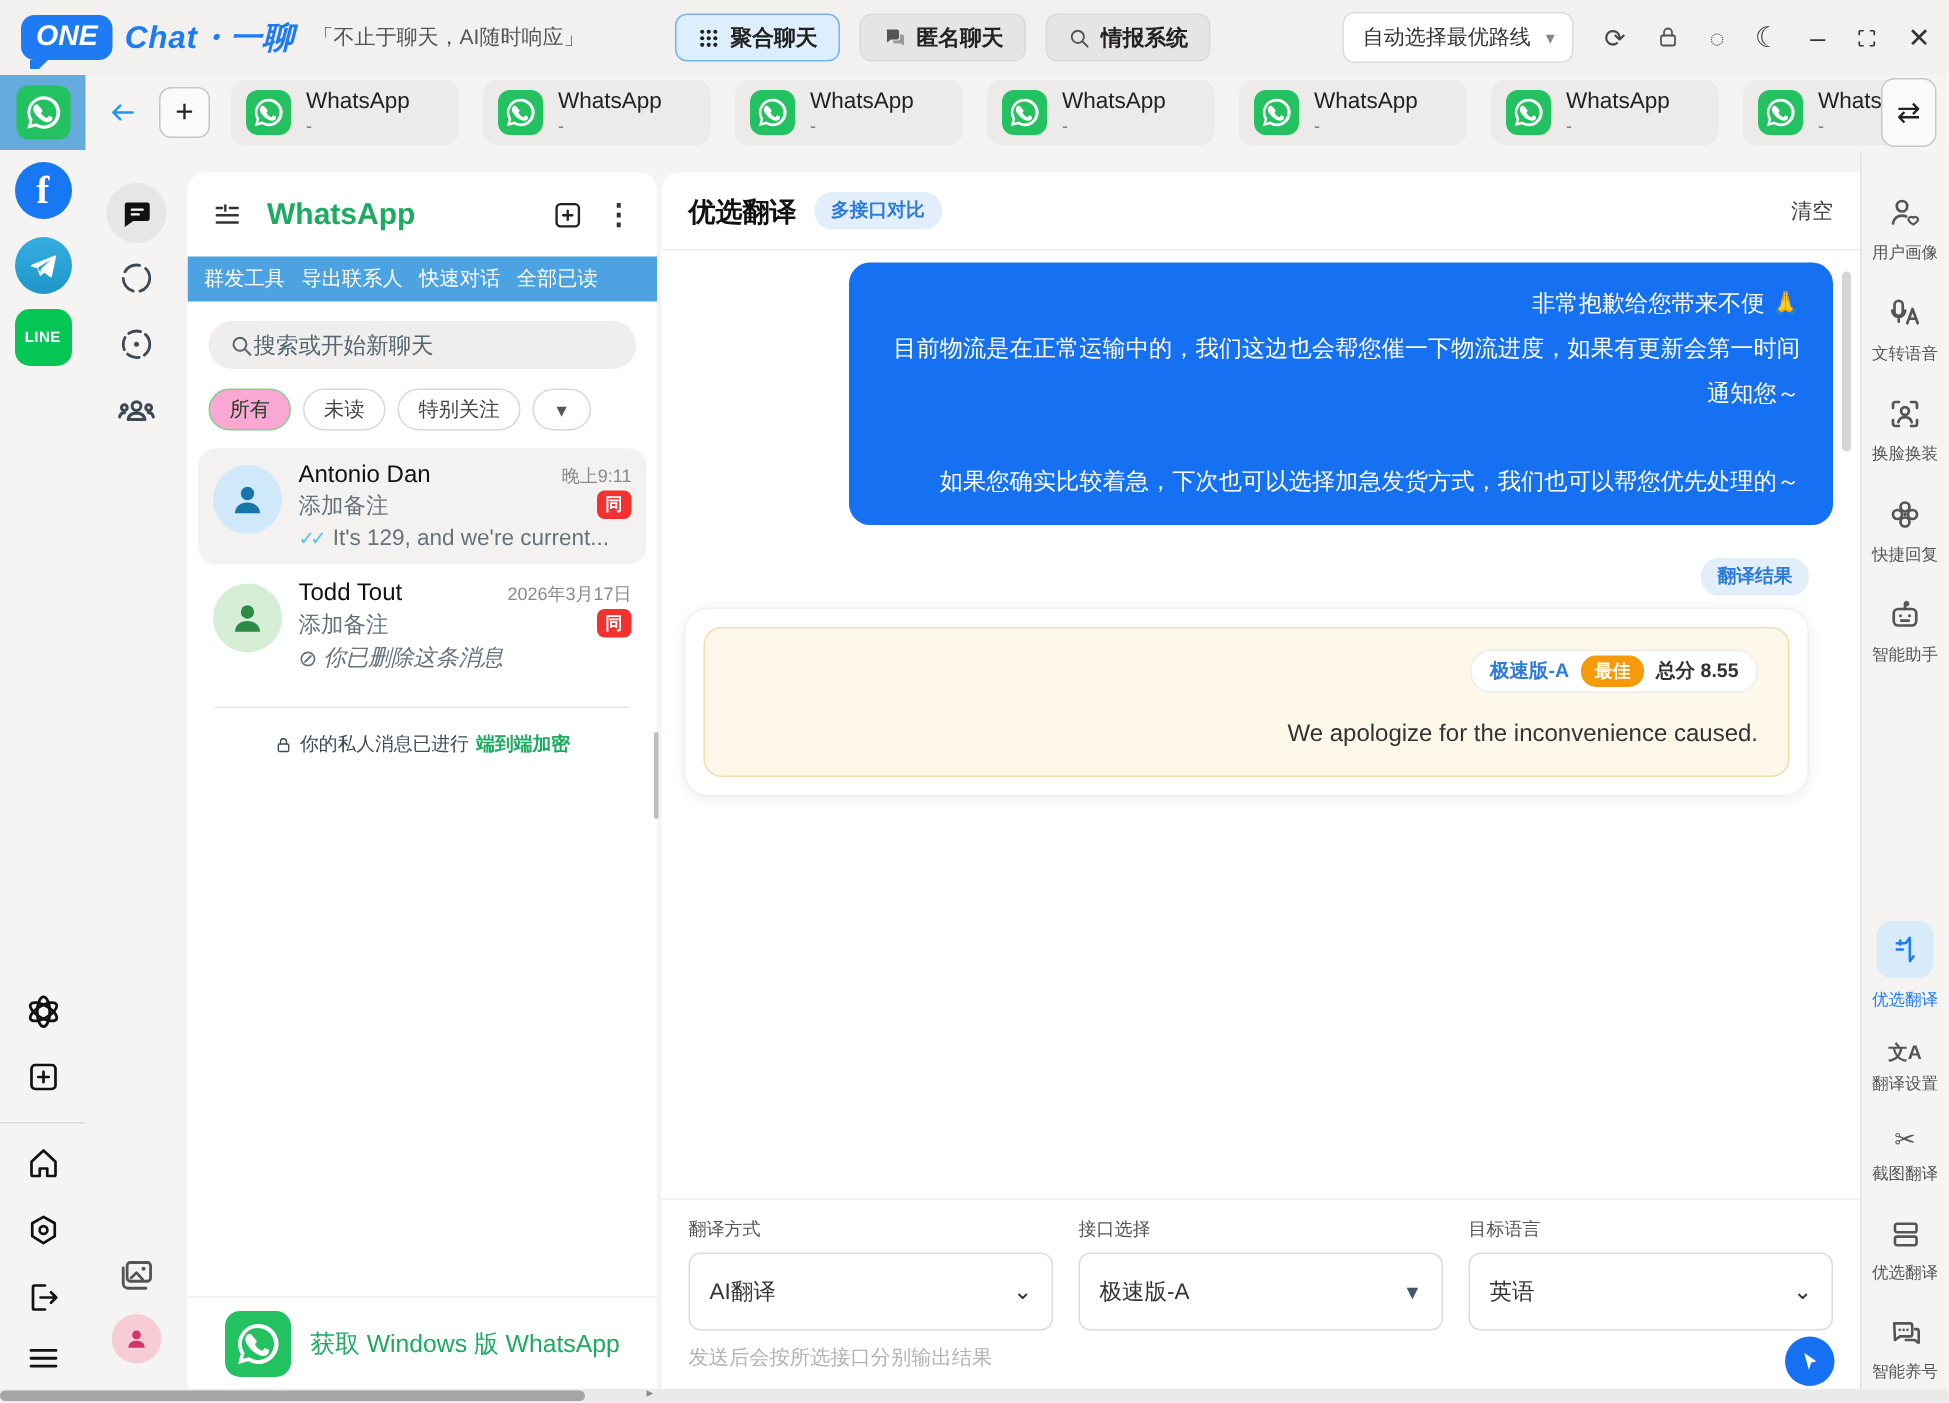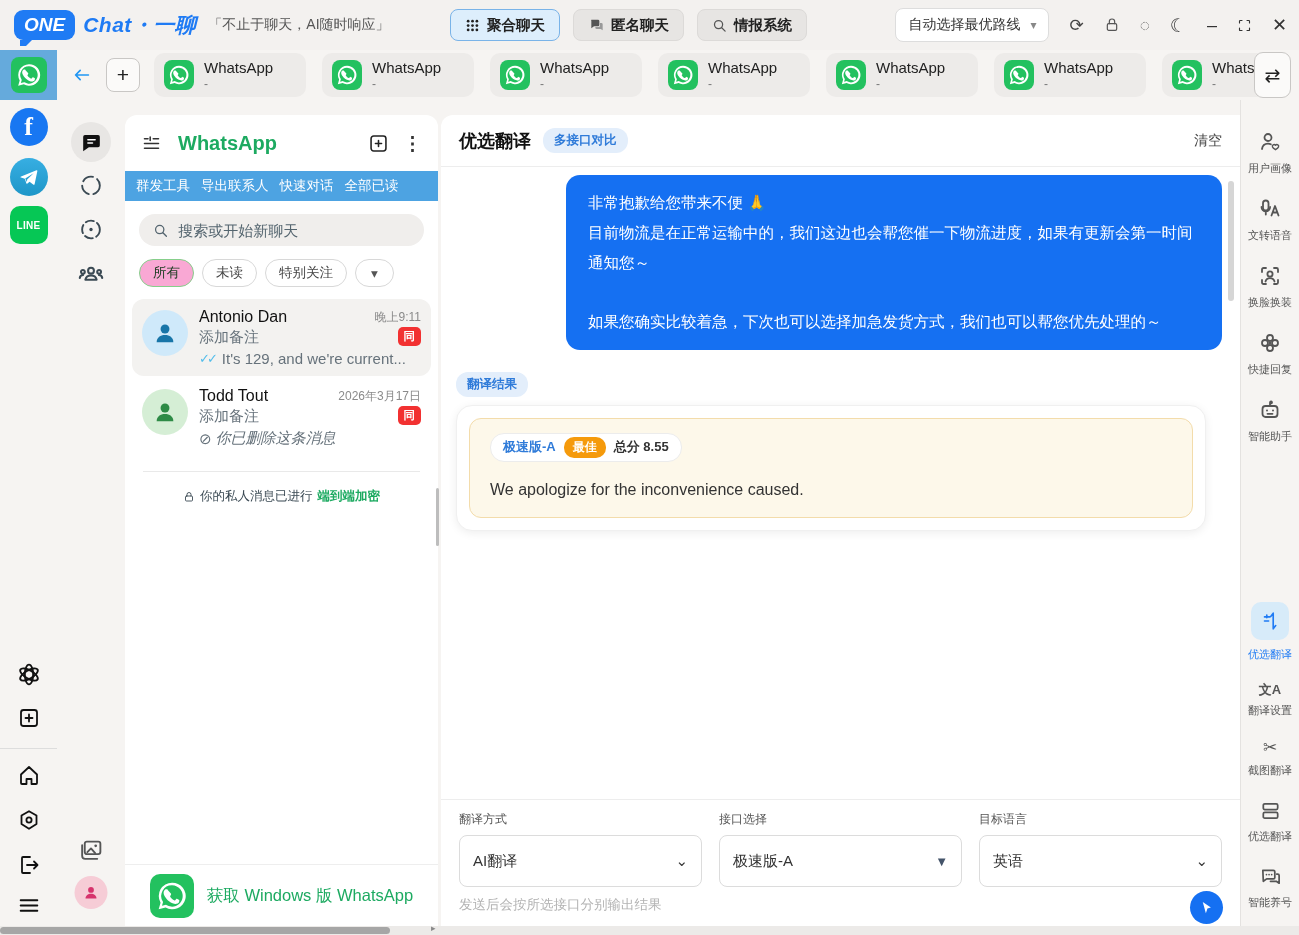--- a/index.html
+++ b/index.html
@@ -49,21 +49,21 @@
   .avatar-me { width:33px; height:33px; border-radius:50%; background:#f6ccd6; display:flex; align-items:center; justify-content:center; color:#d6336c; }
 
   
   .wapanel { position:absolute; top:115px; left:125px; width:313px; bottom:9px; background:#fff; border-radius:12px 12px 0 0; display:flex; flex-direction:column; overflow:hidden; }
   .wa-head { height:56px; display:flex; align-items:center; padding:0 16px; gap:14px; }
   .wa-title { color:#1daa61; font-weight:bold; font-size:20px; margin-left:2px; }
   .wa-head .sp { flex:1; }
   .wa-kebab { font-size:19px; color:#333; font-weight:bold; cursor:pointer; }
   .wa-bluebar { height:30px; background:#4da3e2; color:#fff; font-size:13.5px; display:flex; align-items:center; gap:11px; padding:0 11px; }
   .wa-bluebar span { cursor:pointer; white-space:nowrap; }
-  .wa-search { margin:13px 14px 9px; height:26px; background:#f0eeec; border-radius:19px; display:flex; align-items:center; padding:16px 14px; gap:10px; color:#54656f; }
+  .wa-search { margin:13px 14px 9px; height:26px; background:#f0eeec; border-radius:19px; display:flex; align-items:center; padding:16px 14px; color:#54656f; }
   .wa-search input { border:0; outline:0; background:transparent; font-size:15px; color:#333; width:100%; font-family:inherit; }
   .wa-search input::placeholder { color:#54656f; opacity:1; }
   .chips { display:flex; gap:8px; padding:4px 14px 10px; align-items:center; }
   .chip { height:28px; border:1px solid #d8d8d8; background:#fff; border-radius:14px; padding:0 13px; font-size:13.5px; color:#444; display:flex; align-items:center; cursor:pointer; }
   .chip.active { background:#f9a8d4; border-color:#86cf8b; color:#1c3c20; }
   .chip.dd { padding:0 15px; color:#555; }
   .chatlist { flex:1; overflow:hidden; }
   .chat-item { display:flex; gap:11px; margin:2px 7px; padding:9px 10px; border-radius:12px; cursor:pointer; }
   .chat-item.sel { background:#f3f2f0; }
   .cav { width:46px; height:46px; border-radius:50%; flex:0 0 46px; display:flex; align-items:center; justify-content:center; margin-top:2px; }
@@ -87,21 +87,21 @@
   .wa-get-txt { color:#1daa61; font-size:16.5px; cursor:pointer; }
   .wa-vscroll { position:absolute; top:488px; left:436px; width:3px; height:58px; background:#bdbdbd; border-radius:2px; }
 
   
   .tpanel { position:absolute; top:115px; left:441px; width:799px; bottom:9px; background:#fff; border-radius:12px 0 0 0; display:flex; flex-direction:column; }
   .t-head { height:52px; border-bottom:1px solid #ededed; display:flex; align-items:center; padding:0 18px; gap:12px; flex:0 0 52px; }
   .t-title { font-size:18px; font-weight:bold; color:#111; }
   .t-badge { background:#e3eefb; color:#2f7bd9; font-size:12.5px; font-weight:bold; border-radius:12px; padding:4px 11px; }
   .t-head .sp { flex:1; }
   .t-clear { font-size:14px; color:#444; cursor:pointer; }
-  .t-content { flex:1; position:relative; padding:8px 34px 0 15px; overflow:hidden; }
+  .t-content { flex:1; position:relative; padding:8px 34px 0 15px; overflow:hidden;text-align:right; }
   .bubble { margin-left:110px; margin-right:-16px; background:#1570f2; border-radius:14px; padding:13px 22px; color:#fff; font-size:15.5px; line-height:1.95; }
   .bubble p.gap { height:28px; }
   .vthumb { position:absolute; width:6px; border-radius:3px; background:#d6d6d6; right:6px; }
   .res-pill { display:inline-block; margin-top:22px; background:#e3eefb; color:#2f7bd9; font-size:12.5px; font-weight:bold; border-radius:12px; padding:4px 11px; }
   .res-card { margin-top:8px; background:#fff; border:1px solid #f0f0f0; border-radius:16px; box-shadow:0 2px 10px rgba(0,0,0,.07); padding:12px; }
   .cream { background:#fdf8ea; border:1px solid #f3dcab; border-radius:12px; padding:14px 20px 12px; }
   .eng-pill { display:inline-flex; align-items:center; background:#fff; border:1px solid #ececec; border-radius:14px; padding:3px 6px; gap:8px; }
   .eng-name { color:#2f7bd9; font-size:13px; font-weight:bold; padding-left:6px; }
   .best { background:#f59a0b; color:#fff; font-size:12px; font-weight:bold; border-radius:10px; padding:2px 9px; }
   .score { color:#333; font-size:13px; font-weight:bold; padding-right:6px; }
@@ -655,21 +655,21 @@
     <span class="ic-txt">✂</span>
     <span class="rb-label">截图翻译</span>
   </div>
   <div class="rb-item">
     <svg width="23" height="23" viewBox="0 0 24 24" class="stk">
         <rect x="4.5" y="5" width="15" height="6" rx="1.5"></rect>
         <rect x="4.5" y="14" width="15" height="6" rx="1.5"></rect>
       </svg>
     <span class="rb-label">优选翻译</span>
   </div>
-  <div class="rb-item" style="margin-bottom:16px">
+  <div class="rb-item" style="margin-bottom:4px">
     <svg width="23" height="23" viewBox="0 0 24 24" class="stk">
         <path d="M4 5.5h11a1.5 1.5 0 0 1 1.5 1.5v6a1.5 1.5 0 0 1-1.5 1.5H8L4.5 17z"></path>
         <path d="M18.5 9.5h1A1.5 1.5 0 0 1 21 11v8l-3-2h-6"></path>
         <circle cx="7.8" cy="10" r=".9" fill="currentColor" stroke="none"></circle>
         <circle cx="10.5" cy="10" r=".9" fill="currentColor" stroke="none"></circle>
         <circle cx="13.2" cy="10" r=".9" fill="currentColor" stroke="none"></circle>
       </svg>
     <span class="rb-label">智能养号</span>
   </div>
 </div>

